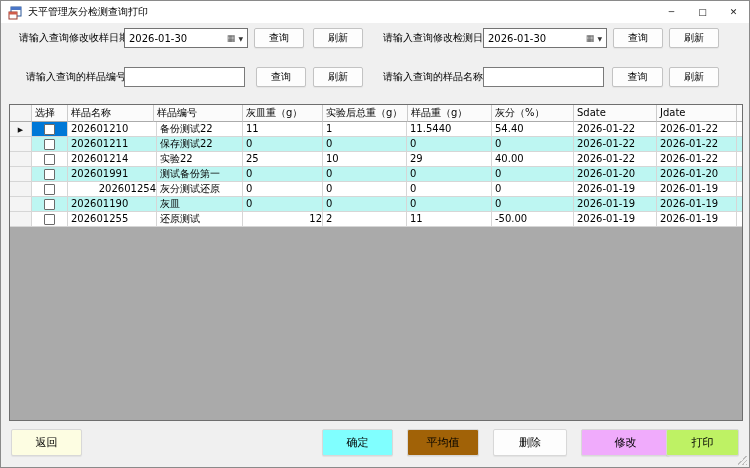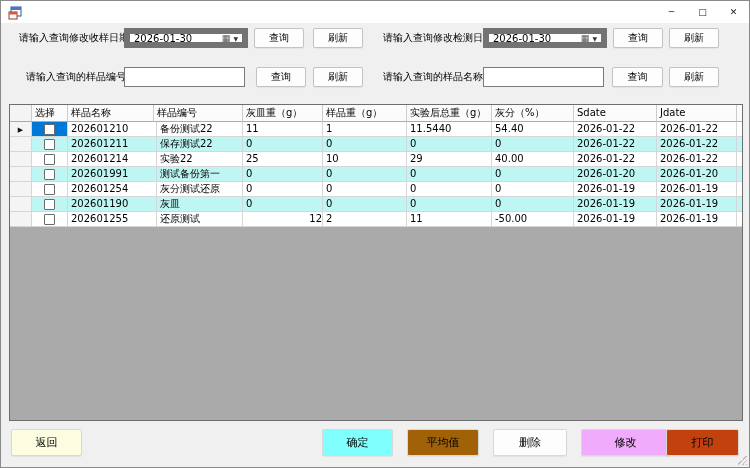--- a/index.html
+++ b/index.html
@@ -10,21 +10,21 @@
   }
   
   .titlebar { position:absolute; left:0; top:0; width:100%; height:22px; background:#FFFFFF; display:flex; align-items:center; }
   .app-icon { width:14px; height:14px; margin-left:7px; display:inline-block; }
   .title-text { font-size:10px; color:#000; margin-left:6px; white-space:nowrap; }
   .win-controls { position:absolute; right:0; top:0; height:22px; display:flex; }
   .win-btn { width:31px; height:22px; display:flex; align-items:center; justify-content:center; font-size:9px; color:#222; cursor:default; }
   
   .lbl { position:absolute; height:20px; line-height:20px; font-size:10px; color:#000; white-space:nowrap; }
   .datebox {
-    position:absolute; top:27px; height:20px; background:#fff; border:6px solid #737373;
+    position:absolute; top:27px; height:20px; background:#fff; border:1px solid #737373;
     font-size:10px; display:flex; align-items:center; padding-left:4px;
   }
   .datebox .spacer { flex:1; }
   .cal-ico { font-size:9px; color:#555; line-height:1; }
   .dd-arrow { font-size:6px; color:#333; margin:0 4px 0 3px; }
   .textbox {
     position:absolute; height:20px; background:#fff; border:1px solid #7a7a7a;
     font-size:10px; padding:0 3px; outline:none; font-family:"DejaVu Sans", sans-serif;
   }
   .btn {
@@ -69,20 +69,21 @@
 
   <div class="titlebar">
     <span class="app-icon">
       <svg width="14" height="14" viewBox="0 0 14 14">
         <rect x="3" y="1" width="10" height="9" fill="#fefefe" stroke="#2b5797" stroke-width="1"></rect>
         <rect x="3" y="1" width="10" height="3" fill="#4a76c7"></rect>
         <rect x="1" y="6" width="8" height="7" fill="#fefefe" stroke="#9b3a2f" stroke-width="1"></rect>
         <rect x="1" y="6" width="8" height="2.5" fill="#d05c4a"></rect>
       </svg>
     </span>
+    <span class="title-text">天平管理灰分检测查询打印</span>
     <div class="win-controls">
       <div class="win-btn">─</div>
       <div class="win-btn">□</div>
       <div class="win-btn">✕</div>
     </div>
   </div>
 
   <div class="lbl" style="left:18px; top:27px;">请输入查询修改收样日期</div>
   <div class="datebox" style="left:123px; width:124px;">
     <span>2026-01-30</span>
@@ -113,22 +114,22 @@
   <div class="btn" style="left:611px; top:66px; width:51px;">查询</div>
   <div class="btn" style="left:668px; top:66px; width:50px;">刷新</div>
 
   <div class="grid">
       <div class="g-row g-header">
         <div class="g-cell rowhead" style="width: 22px;"></div>
         <div class="g-cell" style="width: 36px;">选择</div>
         <div class="g-cell" style="width: 86px;">样品名称</div>
         <div class="g-cell" style="width: 89px;">样品编号</div>
         <div class="g-cell" style="width: 80px;">灰皿重（g）</div>
+        <div class="g-cell" style="width: 85px;">实验后总重（g）</div>
         <div class="g-cell" style="width: 84px;">样品重（g）</div>
-        <div class="g-cell" style="width: 85px;">实验后总重（g）</div>
         <div class="g-cell" style="width: 82px;">灰分（%）</div>
         <div class="g-cell" style="width: 83px;">Sdate</div>
         <div class="g-cell" style="width: 80px;">Jdate</div>
         <div class="g-cell" style="width: 7px;"></div>
       </div>
       <div class="g-row">
         <div class="g-cell rowhead" style="width: 22px;"><span class="ptr">▶</span></div>
         <div class="g-cell chkcell" style="width: 36px; background-color: rgb(0, 120, 215);">
           <span class="chk"></span>
         </div>
@@ -185,21 +186,21 @@
         <div class="g-cell" style="width: 82px; background-color: rgb(189, 246, 242);">0</div>
         <div class="g-cell" style="width: 83px; background-color: rgb(189, 246, 242);">2026-01-20</div>
         <div class="g-cell" style="width: 80px; background-color: rgb(189, 246, 242);">2026-01-20</div>
         <div class="g-cell" style="width: 7px; background-color: rgb(189, 246, 242);"></div>
       </div>
       <div class="g-row">
         <div class="g-cell rowhead" style="width: 22px;"></div>
         <div class="g-cell chkcell" style="width: 36px;">
           <span class="chk"></span>
         </div>
-        <div class="g-cell" style="width: 89px;">202601254</div>
+        <div class="g-cell" style="width: 89px; text-align: right;">202601254</div>
         <div class="g-cell" style="width: 86px;">灰分测试还原</div>
         <div class="g-cell" style="width: 80px;">0</div>
         <div class="g-cell" style="width: 84px;">0</div>
         <div class="g-cell" style="width: 85px;">0</div>
         <div class="g-cell" style="width: 82px;">0</div>
         <div class="g-cell" style="width: 83px;">2026-01-19</div>
         <div class="g-cell" style="width: 80px;">2026-01-19</div>
         <div class="g-cell" style="width: 7px;"></div>
       </div>
       <div class="g-row">
@@ -232,16 +233,16 @@
         <div class="g-cell" style="width: 80px;">2026-01-19</div>
         <div class="g-cell" style="width: 7px;"></div>
       </div>
     </div>
 
   <div class="action-btn" style="left: 321px; width: 71px; background-color: rgb(128, 255, 255);">确定</div>
   <div class="action-btn" style="left: 10px; width: 71px; background-color: rgb(253, 253, 226);">返回</div>
   <div class="action-btn" style="left: 406px; width: 72px; background-color: #a16207;">平均值</div>
   <div class="action-btn" style="left: 492px; width: 74px; background-color: rgb(253, 253, 253);">删除</div>
   <div class="action-btn" style="left: 580px; width: 89px; background-color: #f0abfc;">修改</div>
-  <div class="action-btn" style="left: 665px; width: 73px; background-color: #c2410c;">打印</div>
+  <div class="action-btn" style="left: 665px; width: 73px; background-color: #bef264;">打印</div>
 
   <div class="resize-grip"></div>
 </div>
 
 </body></html>

